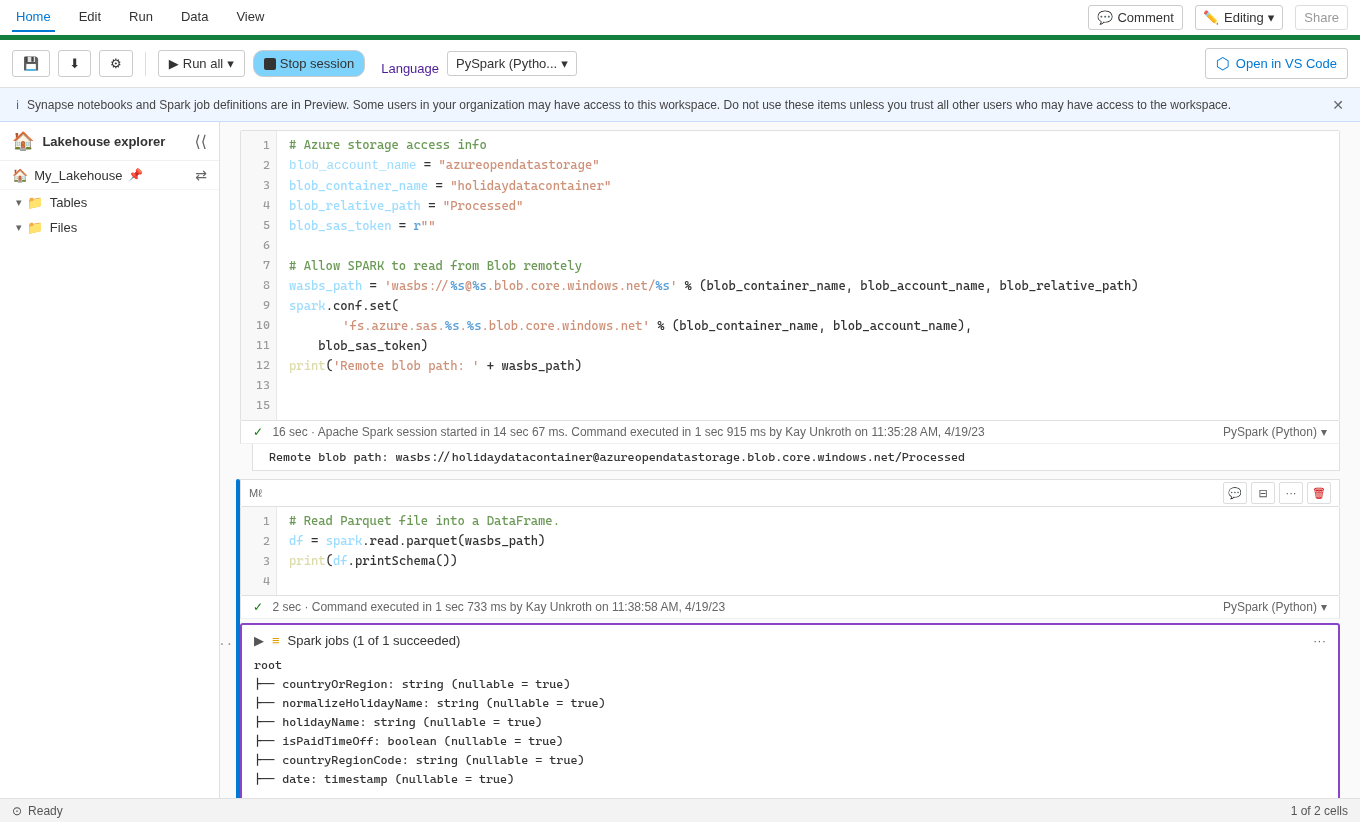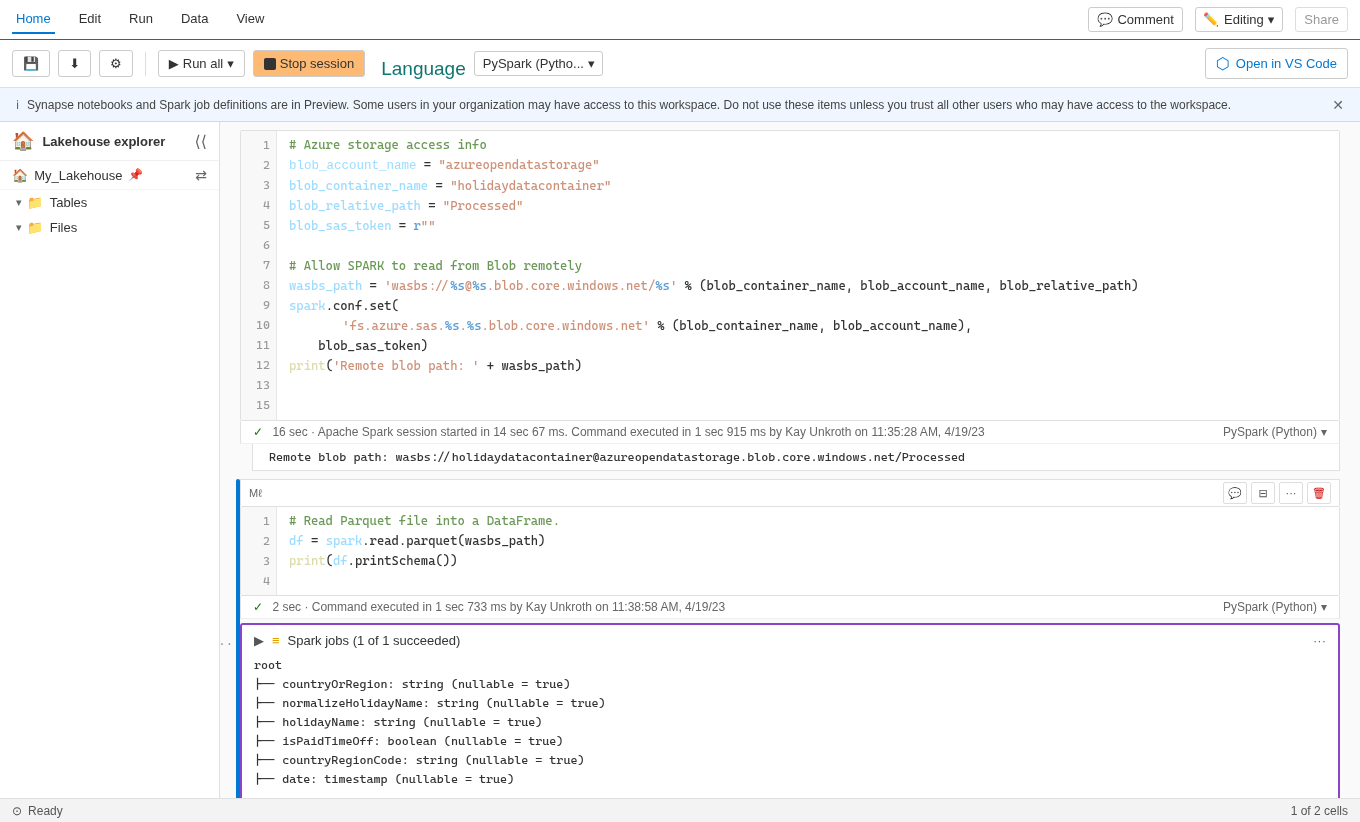--- a/index.html
+++ b/index.html
@@ -1,32 +1,32 @@
 <!DOCTYPE html>
 <html><head>
   <meta charset="utf-8">
   <style>
     * { box-sizing: border-box; margin: 0; padding: 0; }
     body { font-family: 'Segoe UI', sans-serif; font-size: 13px; background: #f5f5f5; color: #333; display: flex; flex-direction: column; height: 822px; overflow: hidden; }
 
     
-    .top-bar { display: flex; align-items: center; background: #fff; border-bottom: 1px solid #15803d; padding: 16px 12px; height: 40px; justify-content: space-between; }
+    .top-bar { display: flex; align-items: center; background: #fff; border-bottom: 5px solid #15803d; padding: 16px 12px; height: 40px; justify-content: space-between; }
     .top-bar-left { display: flex; gap: 20px; }
     .menu-item { font-size: 13px; color: #333; cursor: pointer; padding: 6px 4px; }
     .menu-item.active { color: #0078d4; border-bottom: 2px solid #0078d4; }
     .top-bar-right { display: flex; align-items: center; gap: 12px; }
     .top-bar-btn { display: flex; align-items: center; gap: 4px; font-size: 13px; color: #333; cursor: pointer; padding: 4px 8px; border: 1px solid #ccc; border-radius: 3px; background: #fff; }
     .top-bar-btn.editing { background: #fff; }
     .share-btn { color: #999; border-color: #ddd; }
 
     
     .toolbar { display: flex; align-items: center; background: #fff; border-bottom: 1px solid #e0e0e0; padding: 4px 12px; height: 48px; gap: 8px; }
     .toolbar-btn { display: flex; align-items: center; gap: 4px; padding: 5px 10px; border: 1px solid #ccc; border-radius: 3px; background: #fff; cursor: pointer; font-size: 13px; }
     .toolbar-btn.run-all { background: #fff; }
-    .toolbar-btn.stop { background: #fdba74; }
+    .toolbar-btn.stop { background: #7dd3fc; border-radius: 10px; }
     .toolbar-sep { width: 1px; height: 24px; background: #ddd; margin: 0 4px; }
     .lang-select { display: flex; align-items: center; gap: 4px; padding: 4px 8px; border: 1px solid #ccc; border-radius: 3px; background: #fff; font-size: 13px; cursor: pointer; }
     .vs-code-btn { display: flex; align-items: center; gap: 6px; padding: 5px 10px; border: 1px solid #ccc; border-radius: 3px; background: #fff; cursor: pointer; font-size: 13px; color: #0078d4; margin-left: auto; }
 
     
     .info-banner { background: #f0f6ff; border-bottom: 1px solid #c7dcf7; padding: 8px 16px; font-size: 12px; color: #444; display: flex; align-items: center; gap: 8px; }
     .info-banner .close-x { margin-left: auto; cursor: pointer; color: #666; font-size: 14px; }
 
     
     .main-layout { display: flex; flex: 1; overflow: hidden; }
@@ -126,21 +126,21 @@
   <div class="toolbar-sep"></div>
   <div class="toolbar-btn run-all">
     <span>▶</span>
     <span>Run all</span>
     <span>▾</span>
   </div>
   <div class="toolbar-btn stop">
     <span style="width:12px;height:12px;background:#333;display:inline-block;border-radius:2px;"></span>
     <span>Stop session</span>
   </div>
-  <span style="font-size:19px;color:#0f766e;margin-left:8px;margin-top:10px;">Language</span>
+  <span style="font-size:13px;color:#4c1d95;margin-left:8px;margin-top:10px;">Language</span>
   <div class="lang-select">
     <span>PySpark (Pytho...</span>
     <span>▾</span>
   </div>
   <div class="vs-code-btn" style="margin-left:auto;">
     <span style="color:#0078d4;font-size:16px;">⬡</span>
     <span>Open in VS Code</span>
   </div>
 </div>
 

